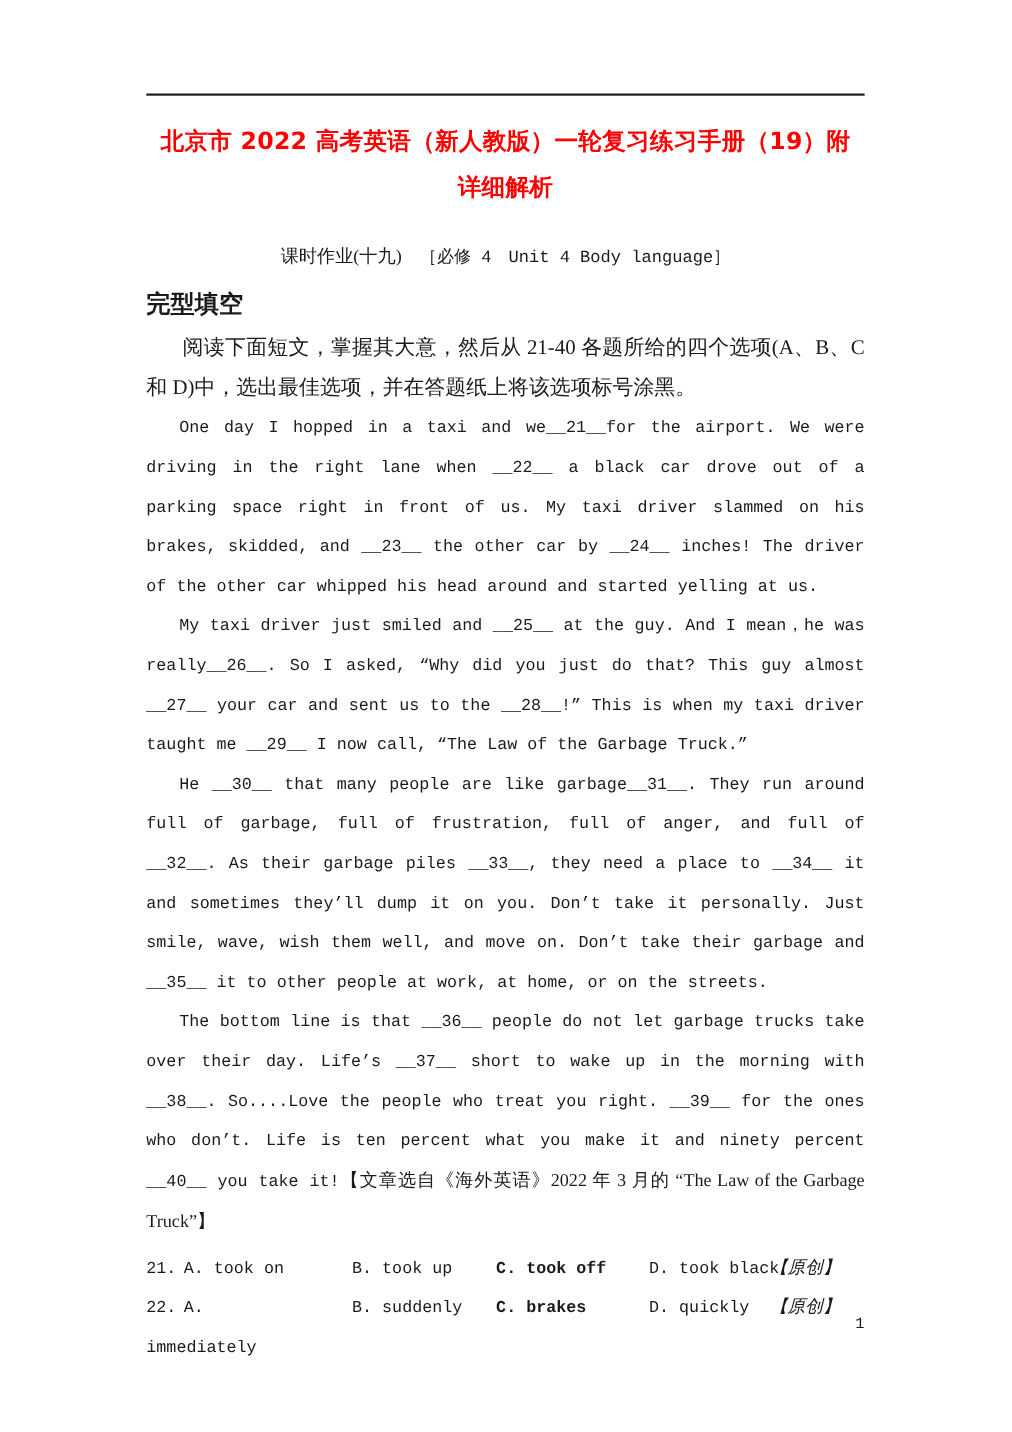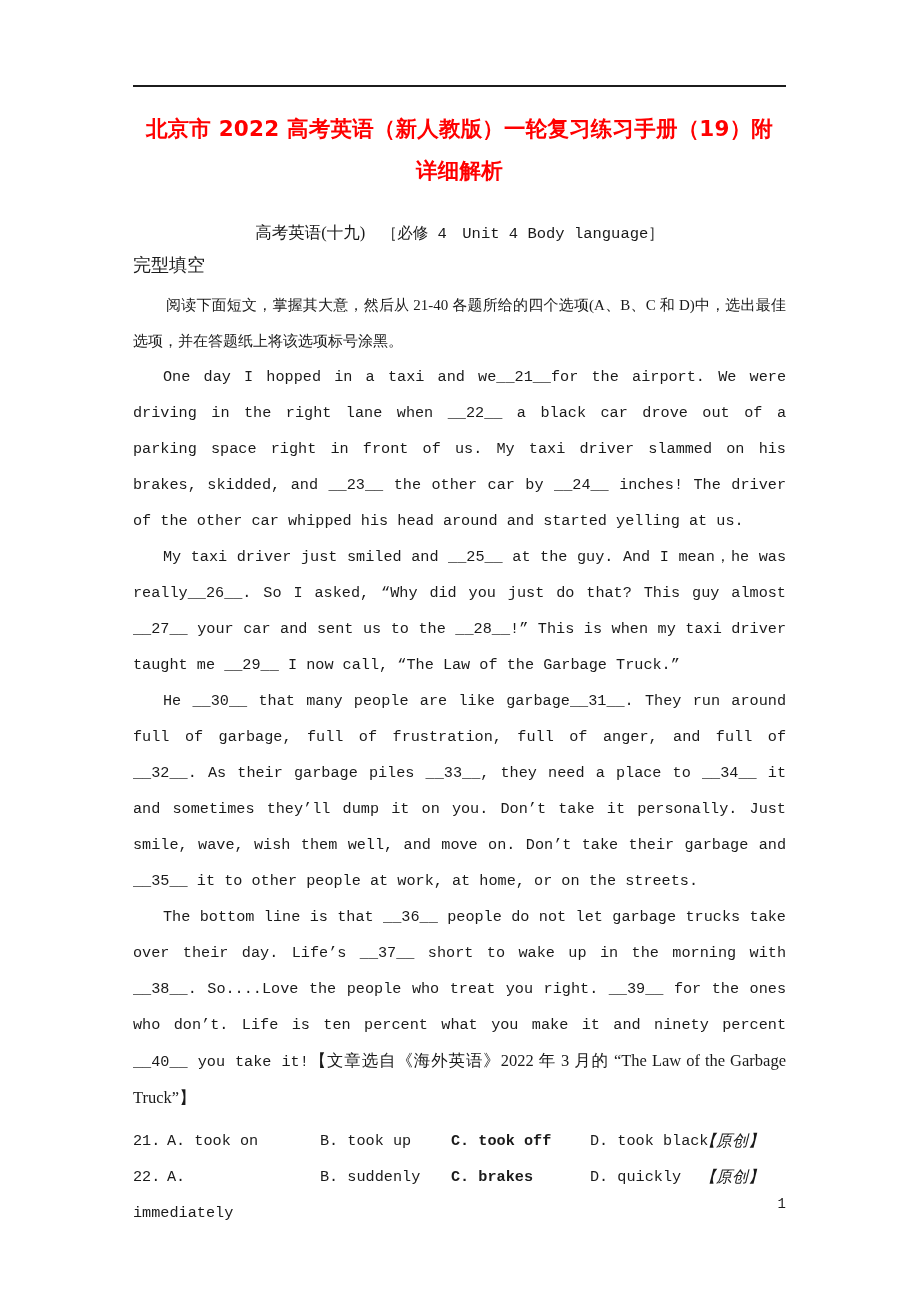--- a/index.html
+++ b/index.html
@@ -56,29 +56,30 @@
     text-align: center;
     font-size: 16.5px;
     line-height: 25px;
     color: #1a1a1a;
   }
   .subtitle-line1 { white-space: pre; }
   .subtitle-line2 { white-space: pre; }
   .mono { font-family: "Liberation Mono", "DejaVu Sans Mono", monospace; font-size: 15.5px; }
 
   .section-label {
-    margin-top: 4px;
-    font-size: 18px;
+    margin-top: 16px;
+    font-size: 22px;
     line-height: 28px;
     text-align: left;
+    font-weight: bold;
   }
 
   .instr {
     margin-top: 8px;
-    font-size: 15px;
+    font-size: 19px;
     line-height: 36px;
     text-align: justify;
     text-justify: inter-character;
     text-indent: 33px;
   }
 
   .para {
     font-family: "Liberation Mono", "DejaVu Sans Mono", monospace;
     font-size: 15.2px;
     line-height: 36px;
@@ -148,21 +149,21 @@
 
 <div class="page">
 
   <div class="header-rule"></div>
 
   <div class="content">
 
     <div class="doc-title">北京市 2022 高考英语（新人教版）一轮复习练习手册（19）附详细解析</div>
 
     <div class="subtitle-block">
-      <div class="subtitle-line1"><span>高考英语(十九)　</span><span class="mono">［必修 4　Unit 4 Body language］</span></div>
+      <div class="subtitle-line1"><span>课时作业(十九)　</span><span class="mono">［必修 4　Unit 4 Body language］</span></div>
     </div>
 
     <div class="section-label">完型填空</div>
 
     <div class="instr">阅读下面短文，掌握其大意，然后从 21-40 各题所给的四个选项(A、B、C 和 D)中，选出最佳选项，并在答题纸上将该选项标号涂黑。</div>
 
     <p class="para">One day I hopped in a taxi and we__21__for the airport. We were driving in the right lane when __22__ a black car drove out of a parking space right in front of us. My taxi driver slammed on his brakes, skidded, and __23__ the other car by __24__ inches! The driver of the other car whipped his head around and started yelling at us.</p>
     <p class="para">My taxi driver just smiled and __25__ at the guy. And I mean，he was really__26__. So I asked, “Why did you just do that? This guy almost __27__ your car and sent us to the __28__!” This is when my taxi driver taught me __29__ I now call, “The Law of the Garbage Truck.”</p>
     <p class="para">He __30__ that many people are like garbage__31__. They run around full of garbage, full of frustration, full of anger, and full of __32__. As their garbage piles __33__, they need a place to __34__ it and sometimes they’ll dump it on you. Don’t take it personally. Just smile, wave, wish them well, and move on. Don’t take their garbage and __35__ it to other people at work, at home, or on the streets.</p>
     <p class="para"><span>The bottom line is that __36__ people do not let garbage trucks take over their day. Life’s __37__ short to wake up in the morning with __38__. So....Love the people who treat you right. __39__ for the ones who don’t. Life is ten percent what you make it and ninety percent __40__ you take it!</span><span class="cn">【文章选自《海外英语》2022 年 3 月的 “The Law of the Garbage Truck”】</span></p>

